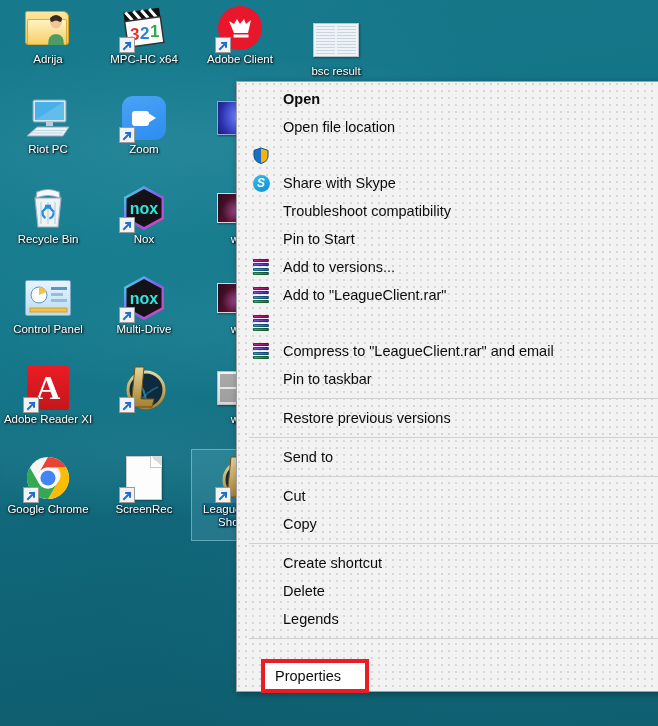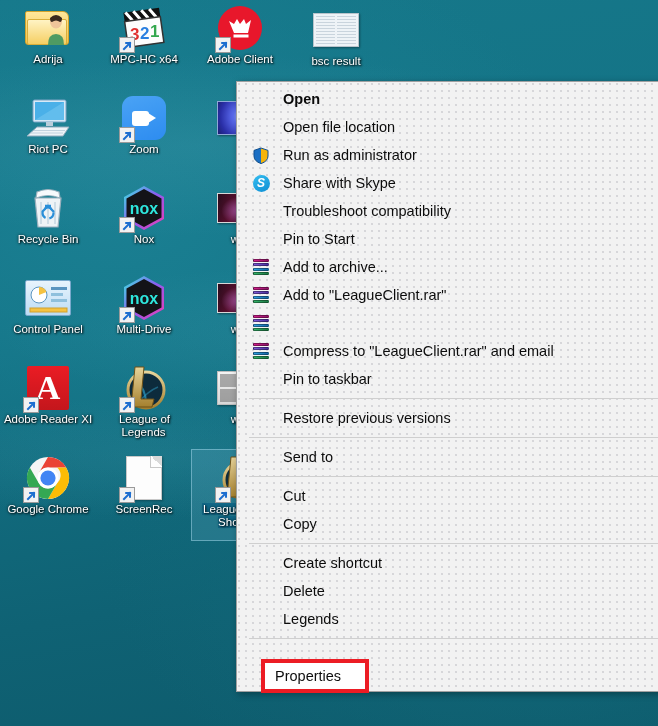--- a/index.html
+++ b/index.html
@@ -278,21 +278,21 @@
     color: #fff; font-size: 12px; font-weight: bold;
     display: flex; align-items: center; justify-content: center;
     font-style: italic;
   }
 </style>
 </head>
 <body>
 
 <div id="desktop">
 
-  <div class="desk-icon" style="position:absolute; left:288px; top:2px;align-items:center;">
+  <div class="desk-icon" style="position:absolute; left:288px; top:12px;align-items:center;">
     <div class="di-art">
       <div class="ic-doc-thumb">
           <i></i>
           <i></i>
           <i></i>
           <i></i>
         </div>
     </div>
     <div class="di-label">
       <span>bsc result</span>
@@ -490,21 +490,20 @@
               <path d="M14 14 q11 10 11 24" stroke="#2e9bc4" stroke-width="2" fill="none" opacity=".7"></path>
               <path d="M17 38 q10-12 20-16" stroke="#2e9bc4" stroke-width="1.6" fill="none" opacity=".5"></path>
               <path d="M14 2 L23 2 L20 34 L33 34 L31 42 L10 42 Z" fill="url(#lolg)" stroke="#6d5118"></path>
             </svg></div>
           <span class="shortcut-arrow">
             <svg width="11" height="11" viewBox="0 0 11 11">
               <path d="M2 9 L8 3 M8 3 H4.2 M8 3 V6.8" stroke="#1f6fd0" stroke-width="2" fill="none" stroke-linecap="square"></path>
             </svg>
           </span>
         </div>
-        <div class="di-label"><span>League of Legends</span></div>
       </div>
       <div class="desk-icon">
         <div class="di-art">
           <div class="ic-img-grey">
             <i></i>
             <i></i>
             <i></i>
             <i></i>
           </div>
         </div>
@@ -571,21 +570,20 @@
         <span>Open file location</span>
       </div>
       <div class="menu-item">
         <span class="mi-icon">
           <svg width="16" height="17" viewBox="0 0 16 17">
             <path d="M8 1 L15 3.4 V9 q0 5.2-7 7.6 Q1 14.2 1 9 V3.4 Z" fill="#f5b40a"></path>
             <path d="M8 1 L1 3.4 V9 q0 5.2 7 7.6 Z" fill="#1a6fc4"></path>
             <path d="M8 1 L15 3.4 V9 q0 5.2-7 7.6 Q1 14.2 1 9 V3.4 Z" fill="none" stroke="#0d4f94" stroke-width="1"></path>
           </svg>
         </span>
-        <span>Run as administrator</span>
       </div>
       <div class="menu-item">
         <span class="mi-icon">
           <span class="skype">S</span>
         </span>
         <span>Share with Skype</span>
       </div>
       <div class="menu-item">
         <span>Troubleshoot compatibility</span>
       </div>
@@ -594,21 +592,21 @@
       </div>
       <div class="menu-item">
         <span class="mi-icon">
           <span class="winrar">
             <b></b>
             <b></b>
             <b></b>
             <b></b>
           </span>
         </span>
-        <span>Add to archive...</span>
+        <span>Add to versions...</span>
       </div>
       <div class="menu-item">
         <span class="mi-icon">
           <span class="winrar">
             <b></b>
             <b></b>
             <b></b>
             <b></b>
           </span>
         </span>

